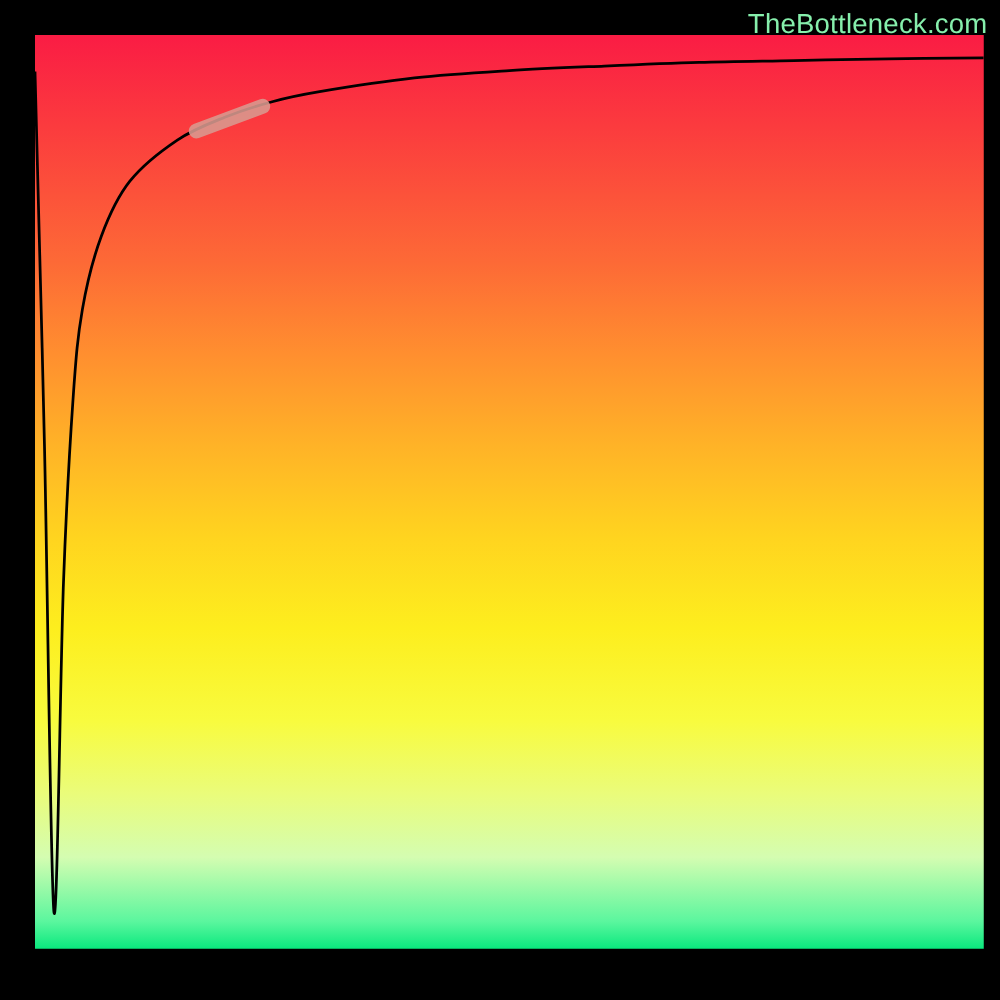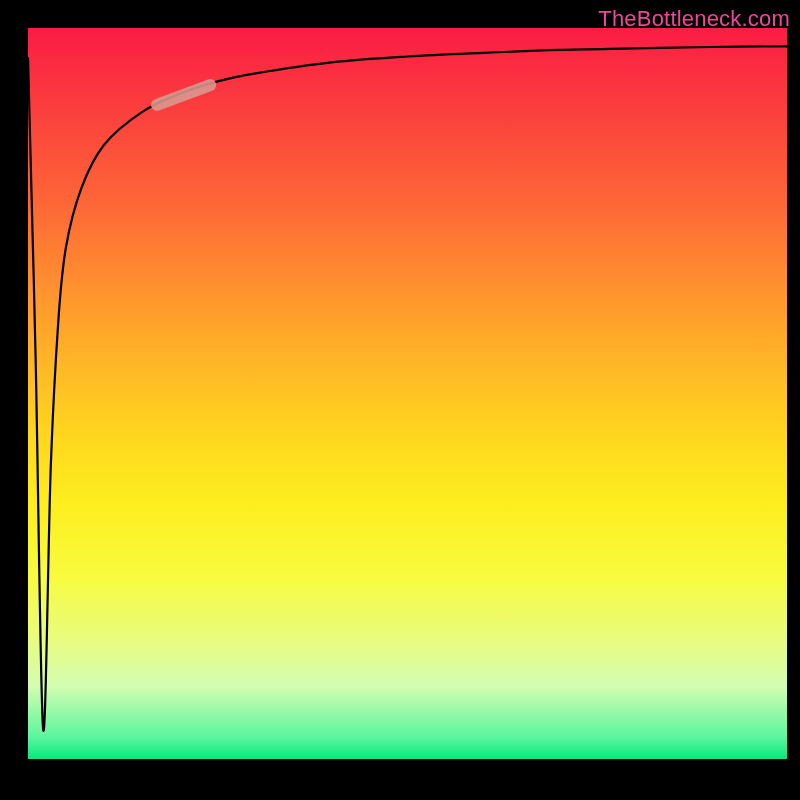--- a/index.html
+++ b/index.html
@@ -9,21 +9,21 @@
     background: #000;
     position: relative;
     font-family: Arial, sans-serif;
     overflow: hidden;
   }
   .watermark {
     position: absolute;
     top: 6px;
     right: 10px;
     font-size: 22px;
-    color: #ec4899;
+    color: #86efac;
     z-index: 10;
     font-weight: normal;
     letter-spacing: 0.2px;
   }
   .plot-frame {
     position: absolute;
     left: 28px;
     top: 28px;
     width: 759px;
     height: 731px;

